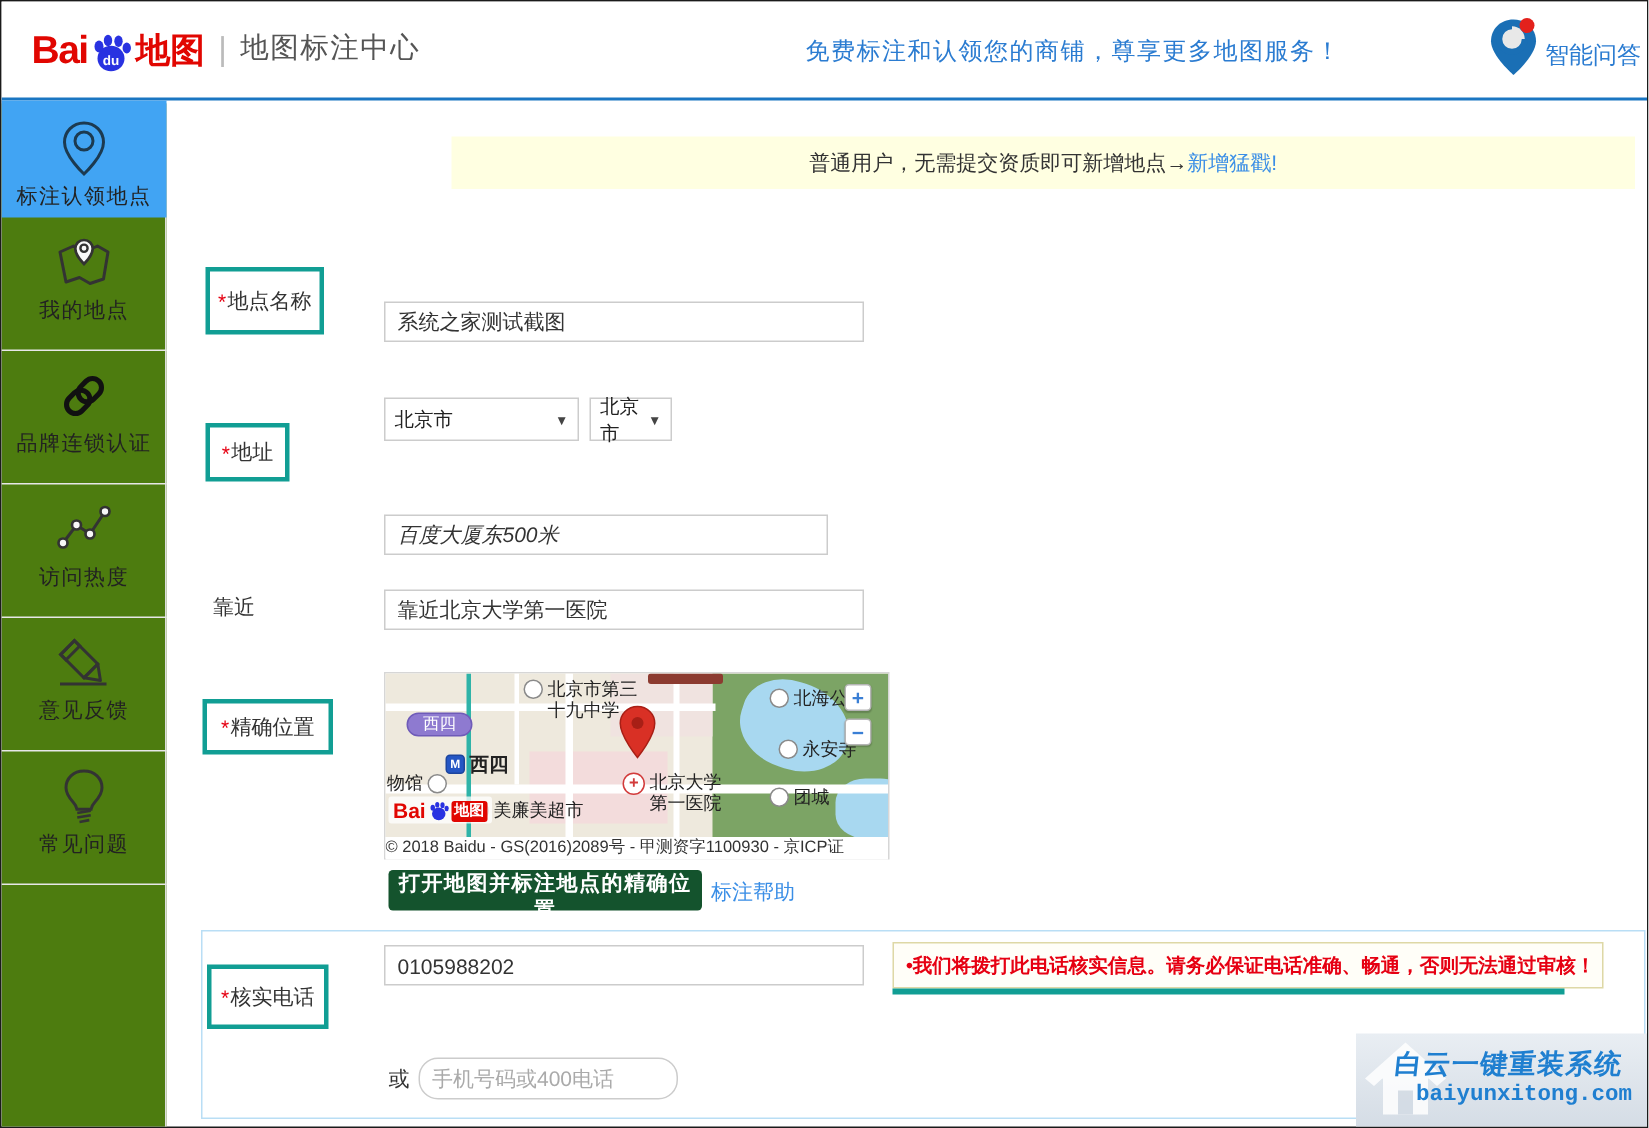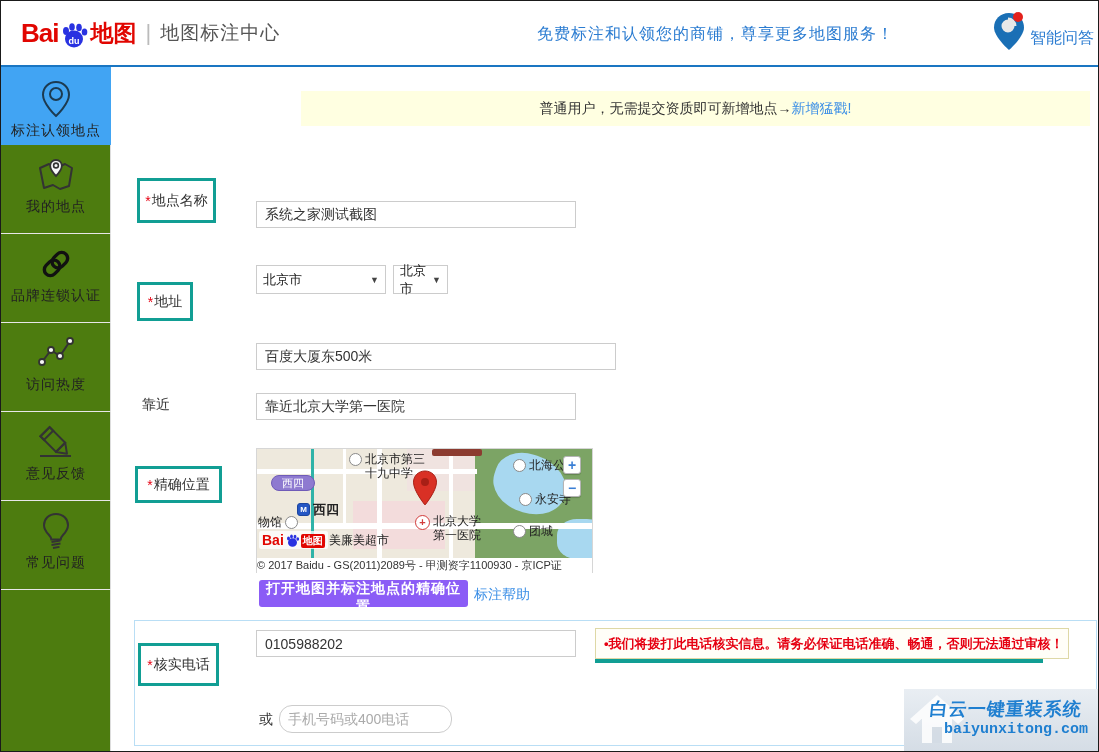--- a/index.html
+++ b/index.html
@@ -93,21 +93,21 @@
   .m-logo { position:absolute; left:2px; top:82px; display:flex; align-items:flex-end; background:rgba(255,255,255,.75); padding:1px 3px; border-radius:2px; }
   .m-logo .b { color:#e10601; font-size:14px; font-weight:800; line-height:16px; }
   .m-logo .p { width:15px; height:15px; margin:0 1px; }
   .m-logo .t { background:#e10601; color:#fff; font-size:10px; font-weight:bold; padding:1px 2px; border-radius:2px; line-height:12px; }
   #map-copy {
     position:relative; width:100%; height:15px; background:#fff; font-size:11px; color:#333;
     white-space:nowrap; overflow:hidden; line-height:15px;
   }
   
   #open-map-btn {
-    position:absolute; left:258px; top:579px; width:209px; height:27px; background:#8b5cf6;
+    position:absolute; left:258px; top:579px; width:209px; height:27px; background:#14532d;
     border:none; border-radius:3px; color:#fff; font-size:14px; font-weight:bold; cursor:pointer;
     font-family:"Liberation Sans","DejaVu Sans",sans-serif; letter-spacing:1px;
   }
   #help-link { position:absolute; left:473px; top:585px; font-size:14px; color:#3a8ee6; text-decoration:none; cursor:pointer; }
   
   #phone-section {
     position:absolute; left:133px; top:619px; width:963px; height:126px;
     border:1px solid #b9def5; background:#fff;
   }
   #phone-warning {
@@ -237,21 +237,21 @@
   </div>
   <div class="fake-select" style="left:255px; top:264px; width:130px; height:29px;">
     <span class="sel-val">北京市</span>
     <span class="sel-arrow">▼</span>
   </div>
   <div class="fake-select" style="left:392px; top:264px; width:55px; height:29px;">
     <span class="sel-val">北京市</span>
     <span class="sel-arrow">▼</span>
   </div>
 
-  <input class="txt-input" style="left: 255px; top: 342px; width: 360px; height: 27px;" value="百度大厦东500米">
+  <input class="txt-input" style="left: 255px; top: 342px; width: 296px; height: 27px; font-style: italic;" value="百度大厦东500米">
 
   <span class="plain-label" style="left:141px; top:395px;">靠近</span>
   <input class="txt-input" style="left: 255px; top: 392px; width: 320px; height: 27px;" value="靠近北京大学第一医院">
 
   <div class="teal-box" style="left:134px; top:465px; width:87px; height:37px;">
     <span class="req">*</span>
       <span>精确位置</span>
   </div>
 
   <div id="map-wrap">
@@ -324,21 +324,21 @@
         <svg class="p" viewBox="0 0 30 30">
           <ellipse cx="15" cy="19" rx="9" ry="8.5" fill="#2932e1"></ellipse>
           <ellipse cx="7" cy="11" rx="3" ry="4" fill="#2932e1"></ellipse>
           <ellipse cx="13" cy="7" rx="2.8" ry="3.8" fill="#2932e1"></ellipse>
           <ellipse cx="20" cy="7.5" rx="2.8" ry="3.8" fill="#2932e1"></ellipse>
           <ellipse cx="25.5" cy="12" rx="2.8" ry="3.6" fill="#2932e1"></ellipse>
         </svg>
         <span class="t">地图</span>
       </div>
     </div>
-    <div id="map-copy">© 2017 Baidu - GS(2011)2089号 - 甲测资字1100930 - 京ICP证</div>
+    <div id="map-copy">© 2018 Baidu - GS(2016)2089号 - 甲测资字1100930 - 京ICP证</div>
   </div>
 
   <button id="open-map-btn">打开地图并标注地点的精确位置</button>
   <a id="help-link">标注帮助</a>
 
   <div id="phone-section"></div>
 
   <div class="teal-box" style="left:137px; top:642px; width:81px; height:43px;">
     <span class="req">*</span>
       <span>核实电话</span>

